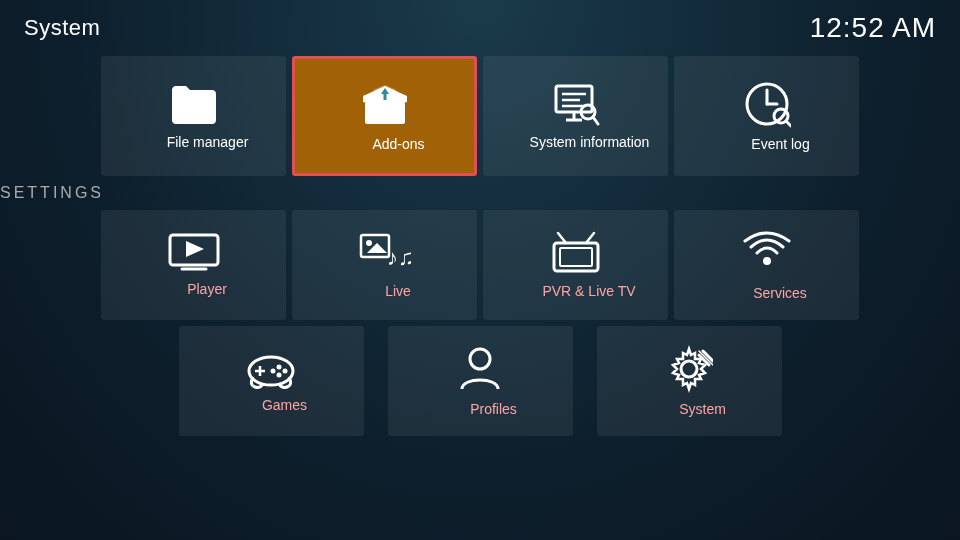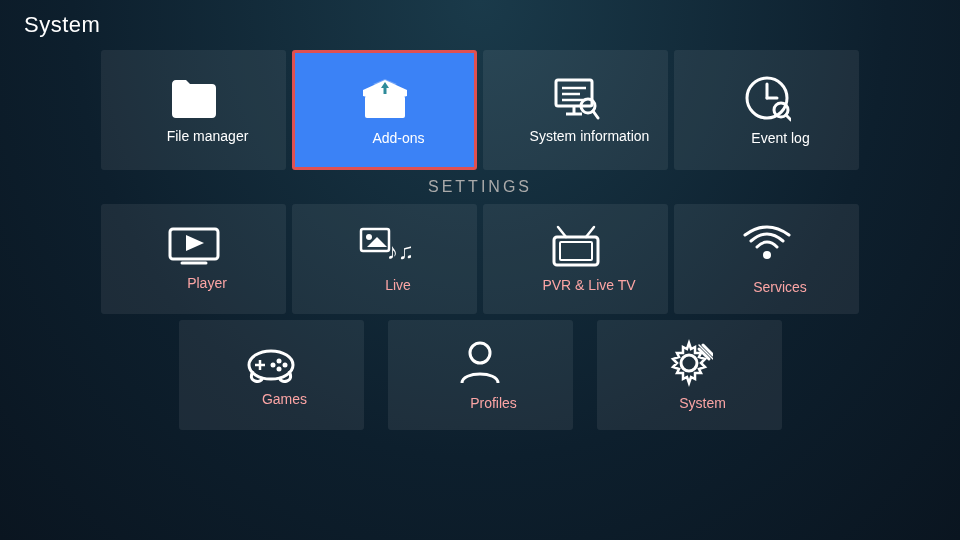--- a/index.html
+++ b/index.html
@@ -73,40 +73,40 @@
       height: 120px;
       background: rgba(255,255,255,0.07);
       border-radius: 3px;
       cursor: pointer;
       transition: background 0.15s;
       position: relative;
       gap: 8px;
     }
 
     .tile.active {
-      background: #3b82f6;
+      background: #a16207;
       border: 3px solid #e05050;
     }
 
     .tile-label {
       font-size: 14px;
       font-weight: 400;
       color: #fff;
       text-align: center;
       padding-left: 28px;
     }
 
     
     .settings-section {
       margin-top: 8px;
       flex-shrink: 0;
     }
 
     .settings-title {
-      text-align: center;
+      text-align: left;
       font-size: 16px;
       font-weight: 300;
       color: #aaa;
       letter-spacing: 3px;
       text-transform: uppercase;
       margin-bottom: 8px;
     }
 
     .settings-row {
       display: flex;
@@ -141,20 +141,21 @@
       fill: #fff;
     }
   </style>
 </head>
 <body>
 
 <div class="page">
 
   <div class="top-bar">
     <span class="top-title">System</span>
+    <span class="top-time">12:52 AM</span>
   </div>
 
   <div class="top-row">
 
     <div class="tile">
       <svg width="52" height="44" viewBox="0 0 52 44">
         <path d="M4 8 C4 6 5.5 4 8 4 L18 4 L22 8 L44 8 C46.5 8 48 9.5 48 12 L48 38 C48 40.5 46.5 42 44 42 L8 42 C5.5 42 4 40.5 4 38 Z"></path>
       </svg>
       <span class="tile-label">File manager</span>
     </div>

